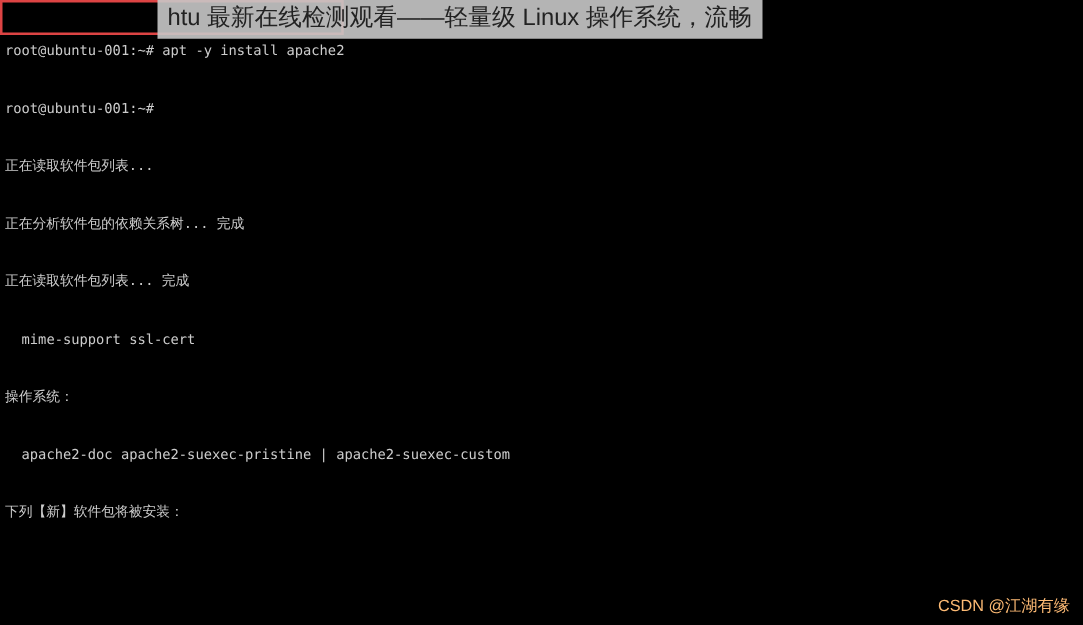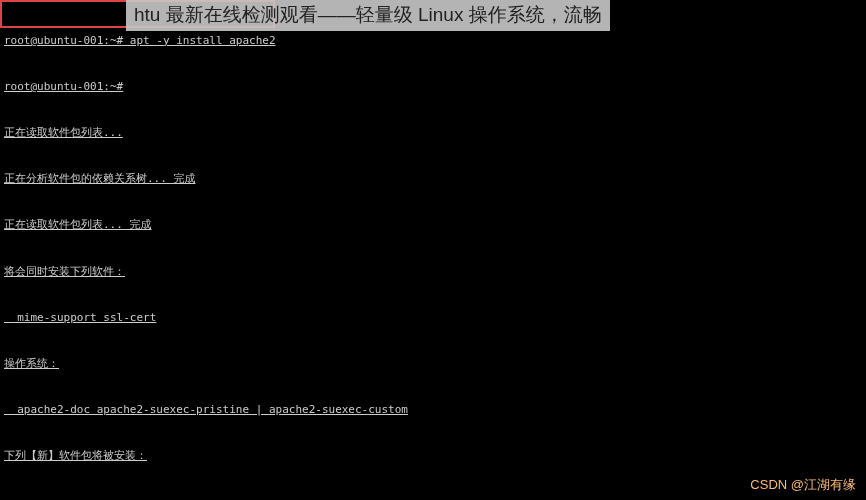--- a/index.html
+++ b/index.html
@@ -17,21 +17,20 @@
       line-height: 1.4;
       overflow: hidden;
       position: relative;
     }
     .terminal {
       padding: 2px 4px;
       white-space: pre;
     }
     .line {
       display: block;
-      text-decoration: underline;
     }
     .highlight-box {
       position: absolute;
       top: 0px;
       left: 0px;
       width: 275px;
       height: 28px;
       border: 2px solid #d44;
       pointer-events: none;
     }
@@ -57,21 +56,20 @@
   </style>
 </head>
 <body>
 
 <div class="terminal">
   <span class="line">root@ubuntu-001:~# apt -y install apache2</span>
   <span class="line">root@ubuntu-001:~#</span>
   <span class="line">正在读取软件包列表...</span>
   <span class="line">正在分析软件包的依赖关系树... 完成</span>
   <span class="line">正在读取软件包列表... 完成</span>
-  <span class="line">将会同时安装下列软件：</span>
   <span class="line">  mime-support ssl-cert</span>
   <span class="line">操作系统：</span>
   <span class="line">  apache2-doc apache2-suexec-pristine | apache2-suexec-custom</span>
   <span class="line">下列【新】软件包将被安装：</span>
   
   
   
   
   
   

